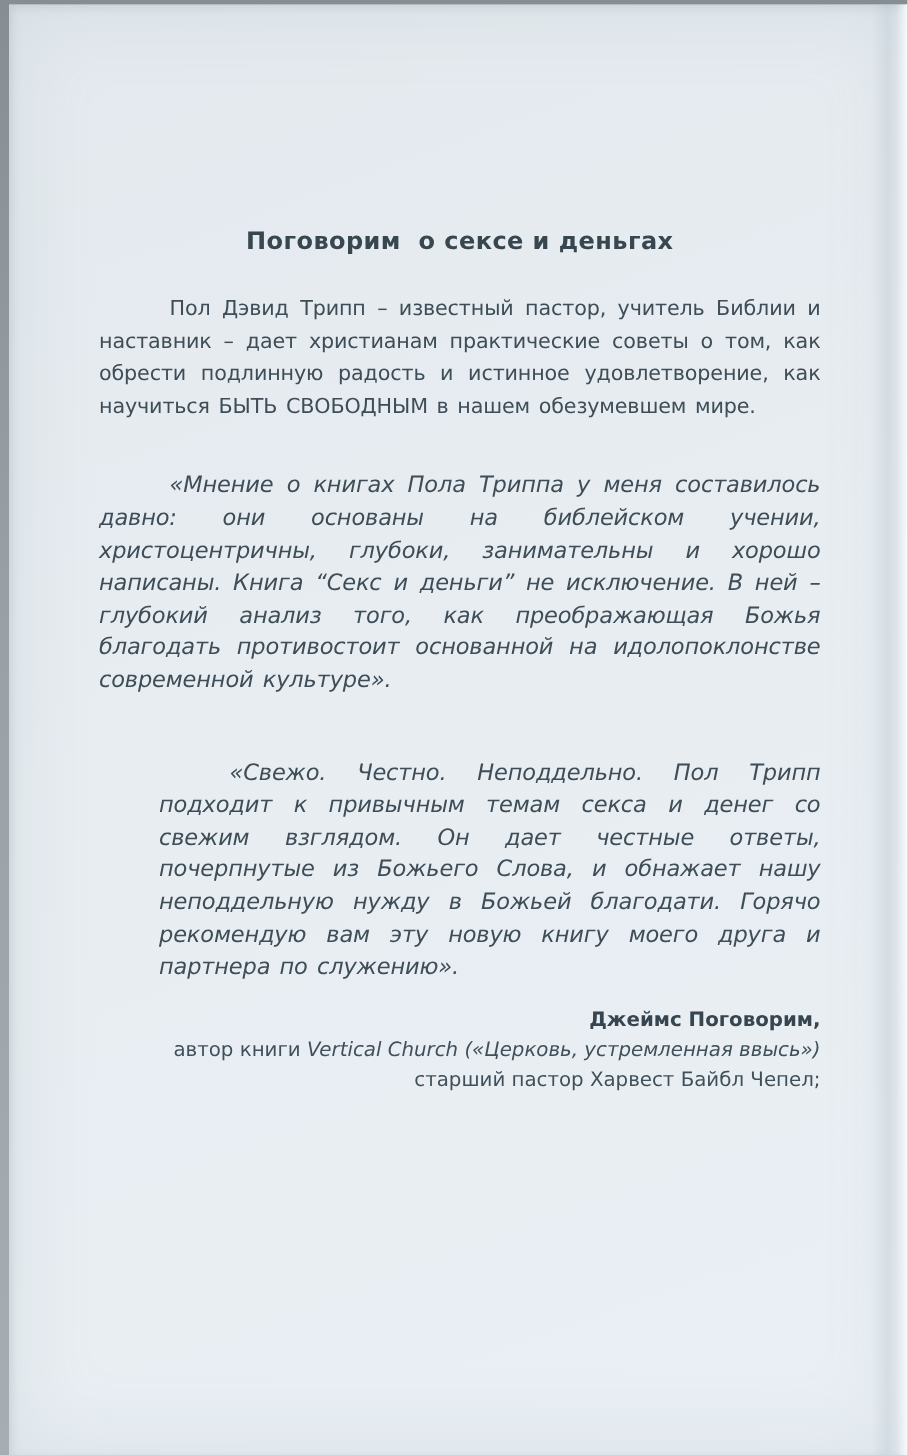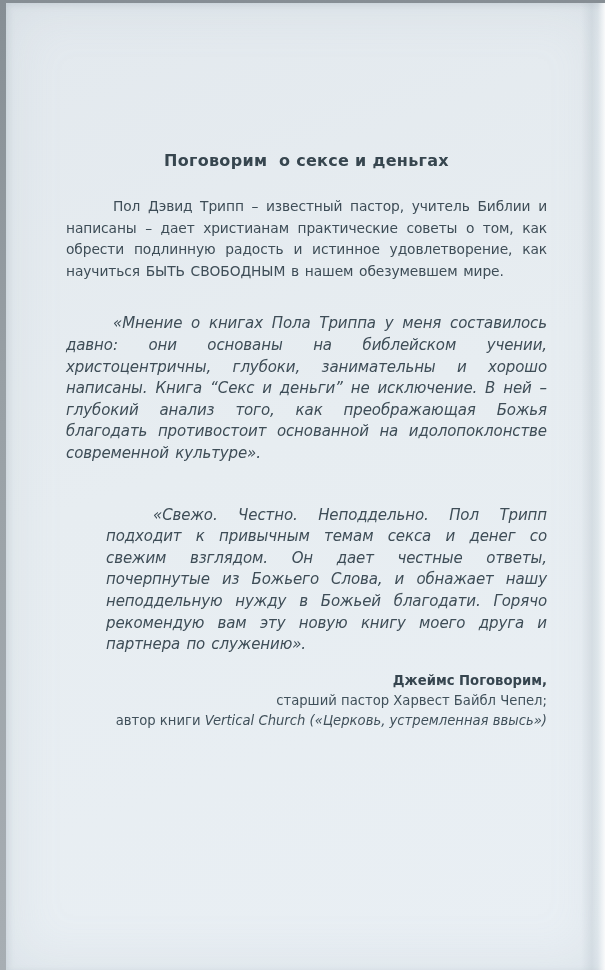--- a/index.html
+++ b/index.html
@@ -97,28 +97,28 @@
 </style>
 </head>
 <body>
 
 <div id="photo">
   <div class="page">
     <div class="content">
 
       <h1 class="title">Поговорим  о сексе и деньгах</h1>
 
-      <p class="body-par">Пол Дэвид Трипп – известный пастор, учитель Библии и написаны – дает христианам практические советы о том, как обрести подлинную радость и истинное удовлетворение, как научиться БЫТЬ СВОБОДНЫМ в нашем обезумевшем мире.</p>
+      <p class="body-par">Пол Дэвид Трипп – известный пастор, учитель Библии и наставник – дает христианам практические советы о том, как обрести подлинную радость и истинное удовлетворение, как научиться БЫТЬ СВОБОДНЫМ в нашем обезумевшем мире.</p>
 
       <p class="quote">«Мнение о книгах Пола Триппа у меня составилось давно: они основаны на библейском учении, христоцентричны, глубоки, занимательны и хорошо написаны. Книга “Секс и деньги” не исключение. В ней – глубокий анализ того, как преображающая Божья благодать противостоит основанной на идолопоклонстве современной культуре».</p>
 
 
       <p class="quote quote-2">«Свежо. Честно. Неподдельно. Пол Трипп подходит к привычным темам секса и денег со свежим взглядом. Он дает честные ответы, почерпнутые из Божьего Слова, и обнажает нашу неподдельную нужду в Божьей благодати. Горячо рекомендую вам эту новую книгу моего друга и партнера по служению».</p>
 
       <div class="attribution">
         <div class="attr-name">Джеймс Поговорим,</div>
+        <div class="attr-line"><span>автор книги </span><em>Vertical Church («Церковь, устремленная ввысь»)</em></div>
         <div class="attr-line">старший пастор Харвест Байбл Чепел;</div>
-        <div class="attr-line"><span>автор книги </span><em>Vertical Church («Церковь, устремленная ввысь»)</em></div>
       </div>
 
     </div>
   </div>
 </div>
 
 </body></html>

